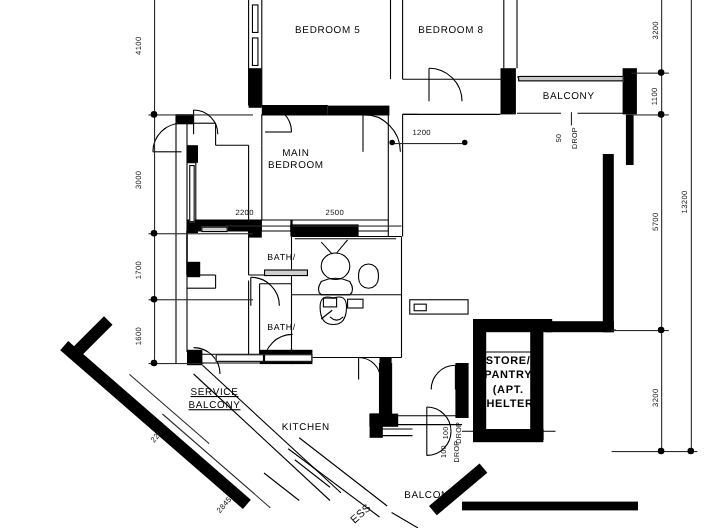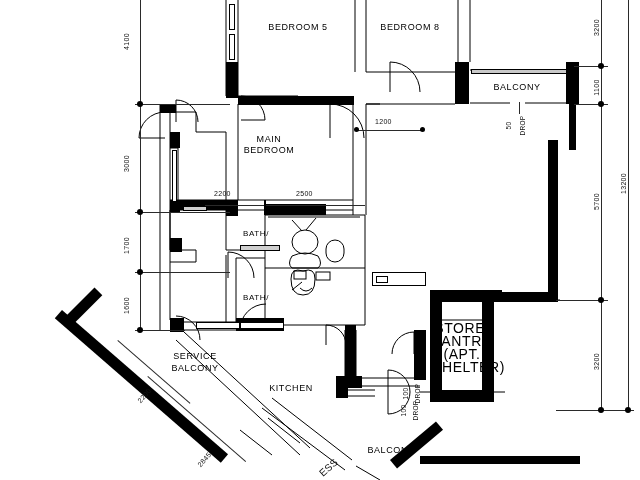--- a/index.html
+++ b/index.html
@@ -209,27 +209,27 @@
   <div class="rect" style="left:372px;top:272px;width:54px;height:14px;"></div>
   <div class="rect" style="left:376px;top:276px;width:12px;height:7px;"></div>
 
   <div class="label" style="left:243px;top:22px;width:110px;">BEDROOM 5</div>
   <div class="label" style="left:355px;top:22px;width:110px;">BEDROOM 8</div>
   <div class="label" style="left:214px;top:134px;width:110px;">MAIN
 BEDROOM</div>
   <div class="label" style="left:462px;top:82px;width:110px;">BALCONY</div>
   <div class="label" style="left:243px;top:228px;width:80px;text-align:left;font-size:8px;">BATH/</div>
   <div class="label" style="left:243px;top:292px;width:80px;text-align:left;font-size:8px;">BATH/</div>
-  <div class="label" style="left:432px;top:322px;width:60px;line-height:13px;font-size:14px;">STORE/
+  <div class="label" style="left:432px;top:322px;width:60px;line-height:13px;font-size:10px;font-weight:bold;">STORE/
 PANTRY
 (APT.
 SHELTER)</div>
-  <div class="label" style="left:145px;top:350px;width:100px;line-height:12px;">SERVICE
+  <div class="label" style="left:145px;top:350px;width:100px;line-height:12px;text-decoration:underline;">SERVICE
 BALCONY</div>
-  <div class="label" style="left:241px;top:383px;width:100px;">KITCHEN</div>
+  <div class="label" style="left:228px;top:383px;width:100px;">KITCHEN</div>
   <div class="label" style="left:341px;top:445px;width:100px;">BALCONY</div>
 
   <div class="dimtxt" style="left:318px;top:462px;font-size:10px;transform:rotate(-42deg);">ESS</div>
 
   <div class="dimline" style="left:140px;top:0px;width:1px;height:332px;"></div>
   <div class="dimline" style="left:135px;top:104px;width:95px;height:1px;"></div>
   <div class="dimline" style="left:135px;top:212px;width:95px;height:1px;"></div>
   <div class="dimline" style="left:135px;top:272px;width:95px;height:1px;"></div>
   <div class="dimline" style="left:135px;top:330px;width:50px;height:1px;"></div>
   <div class="tick" style="left:137px;top:101px;width:6px;height:6px;border-radius:50%;"></div>

